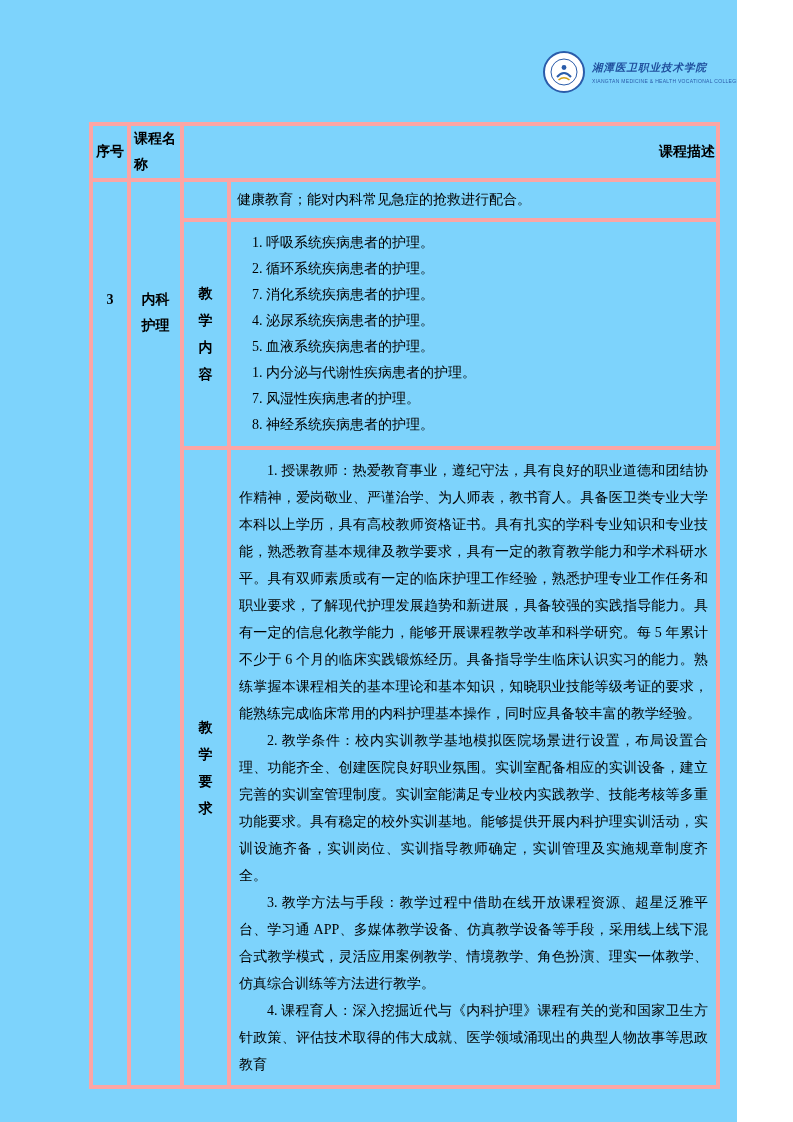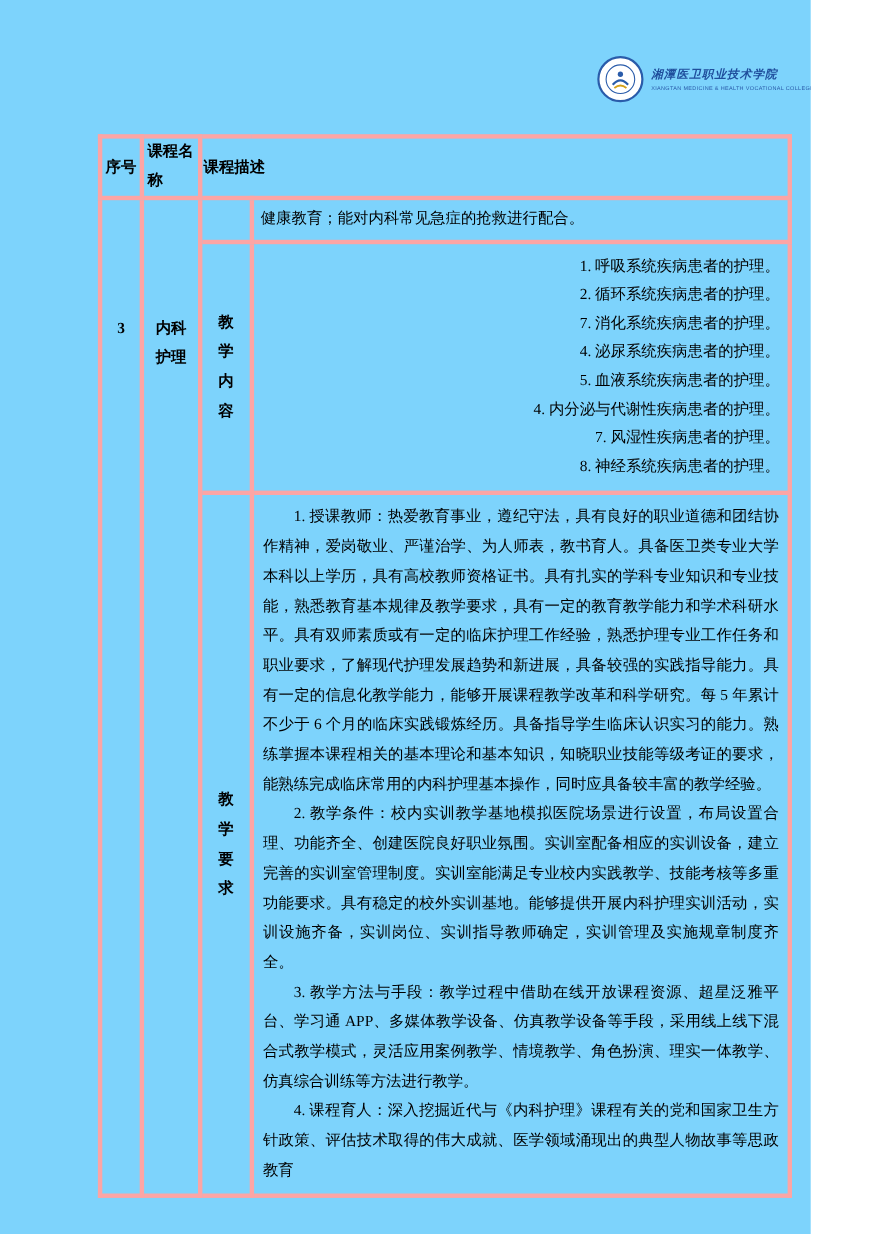--- a/index.html
+++ b/index.html
@@ -51,21 +51,21 @@
   .course-table th, .course-table td {
     border: 4px solid #fca5a5;
     vertical-align: middle;
     word-break: break-all;
   }
   .course-table th { font-weight: bold; }
 
   tr.header-row { height: 56px; }
   th.c-index { text-align: center; }
   th.c-name  { text-align: left; padding: 0 3px; line-height: 26px; }
-  th.c-desc  { text-align: left; }
+  th.c-desc  { text-align: right; }
 
   td.cell-index {
     vertical-align: top;
     text-align: center;
     font-weight: bold;
     padding-top: 110px;
   }
   td.cell-name {
     vertical-align: top;
     text-align: center;
@@ -78,21 +78,21 @@
 
   td.cell-sublabel {
     text-align: center;
     font-weight: bold;
     line-height: 27px;
     padding: 0 12px;
     vertical-align: middle;
   }
   td.cell-content { vertical-align: top; }
   .content-list { padding: 7px 6px 7px 20px; }
-  .content-list .li { line-height: 26px; text-align: right; }
+  .content-list .li { line-height: 26px; }
   .reqs { padding: 6px 7px; }
   .reqs .para {
     margin: 0;
     line-height: 27px;
     text-indent: 2em;
     text-align: justify;
   }
 </style>
 </head>
 <body>
@@ -136,21 +136,21 @@
 
       <tr>
         <td class="cell-sublabel">教学内容</td>
         <td class="cell-content">
           <div class="content-list">
             <div class="li">1. 呼吸系统疾病患者的护理。</div>
             <div class="li">2. 循环系统疾病患者的护理。</div>
             <div class="li">7. 消化系统疾病患者的护理。</div>
             <div class="li">4. 泌尿系统疾病患者的护理。</div>
             <div class="li">5. 血液系统疾病患者的护理。</div>
-            <div class="li">4. 内分泌与代谢性疾病患者的护理。</div>
+            <div class="li">1. 内分泌与代谢性疾病患者的护理。</div>
             <div class="li">7. 风湿性疾病患者的护理。</div>
             <div class="li">8. 神经系统疾病患者的护理。</div>
           </div>
         </td>
       </tr>
 
       <tr>
         <td class="cell-sublabel">教学要求</td>
         <td class="cell-content">
           <div class="reqs">

